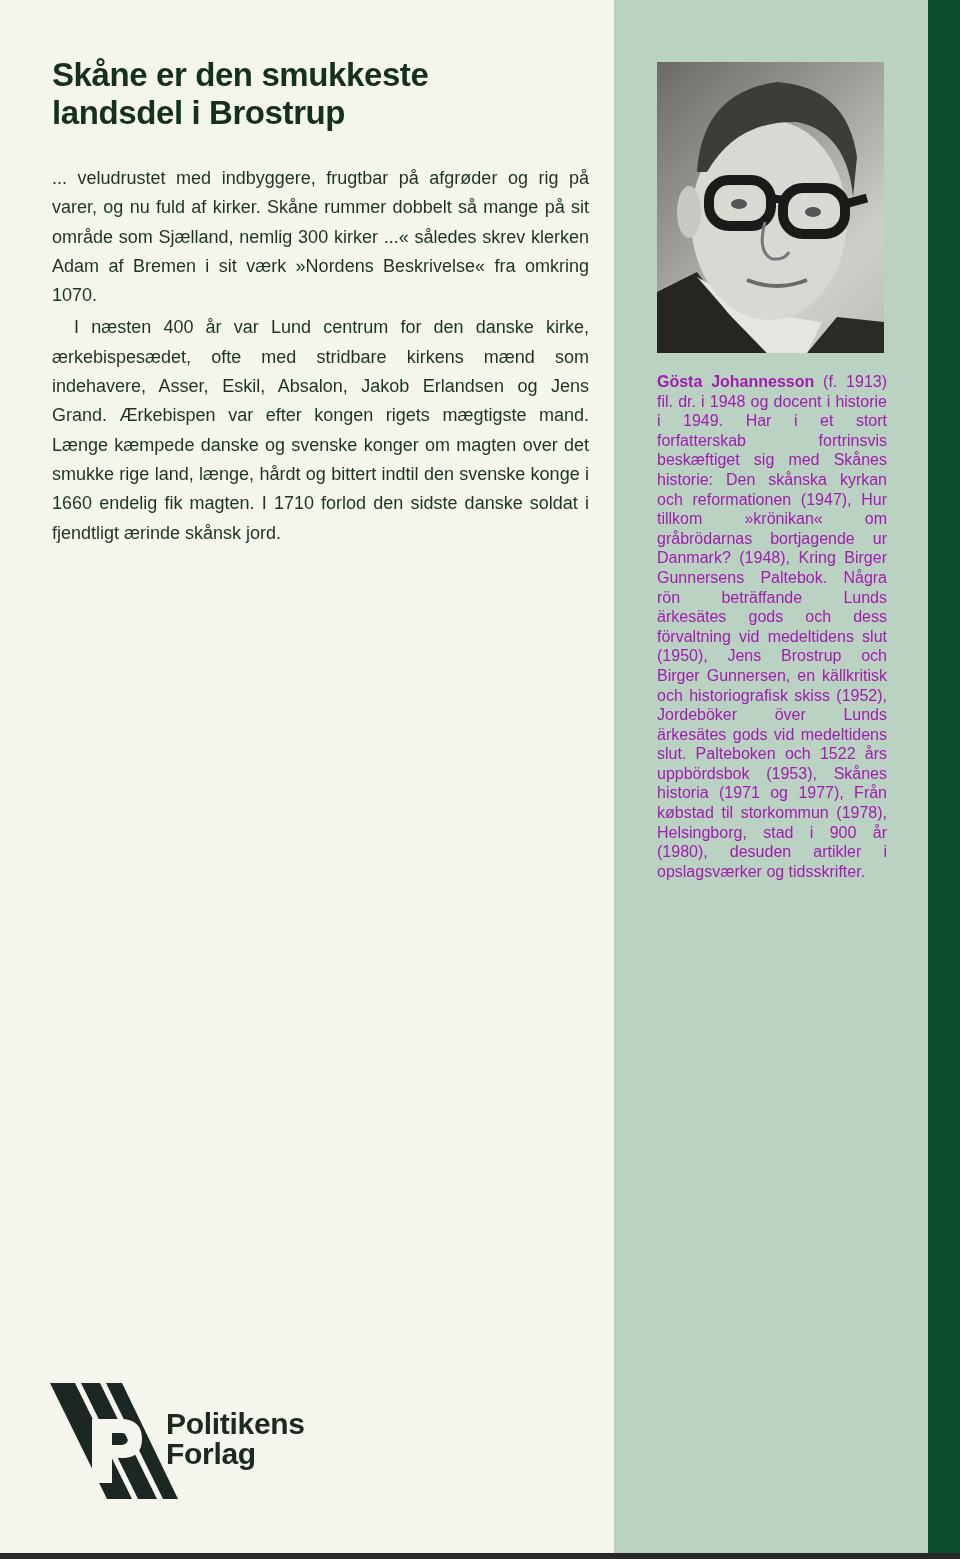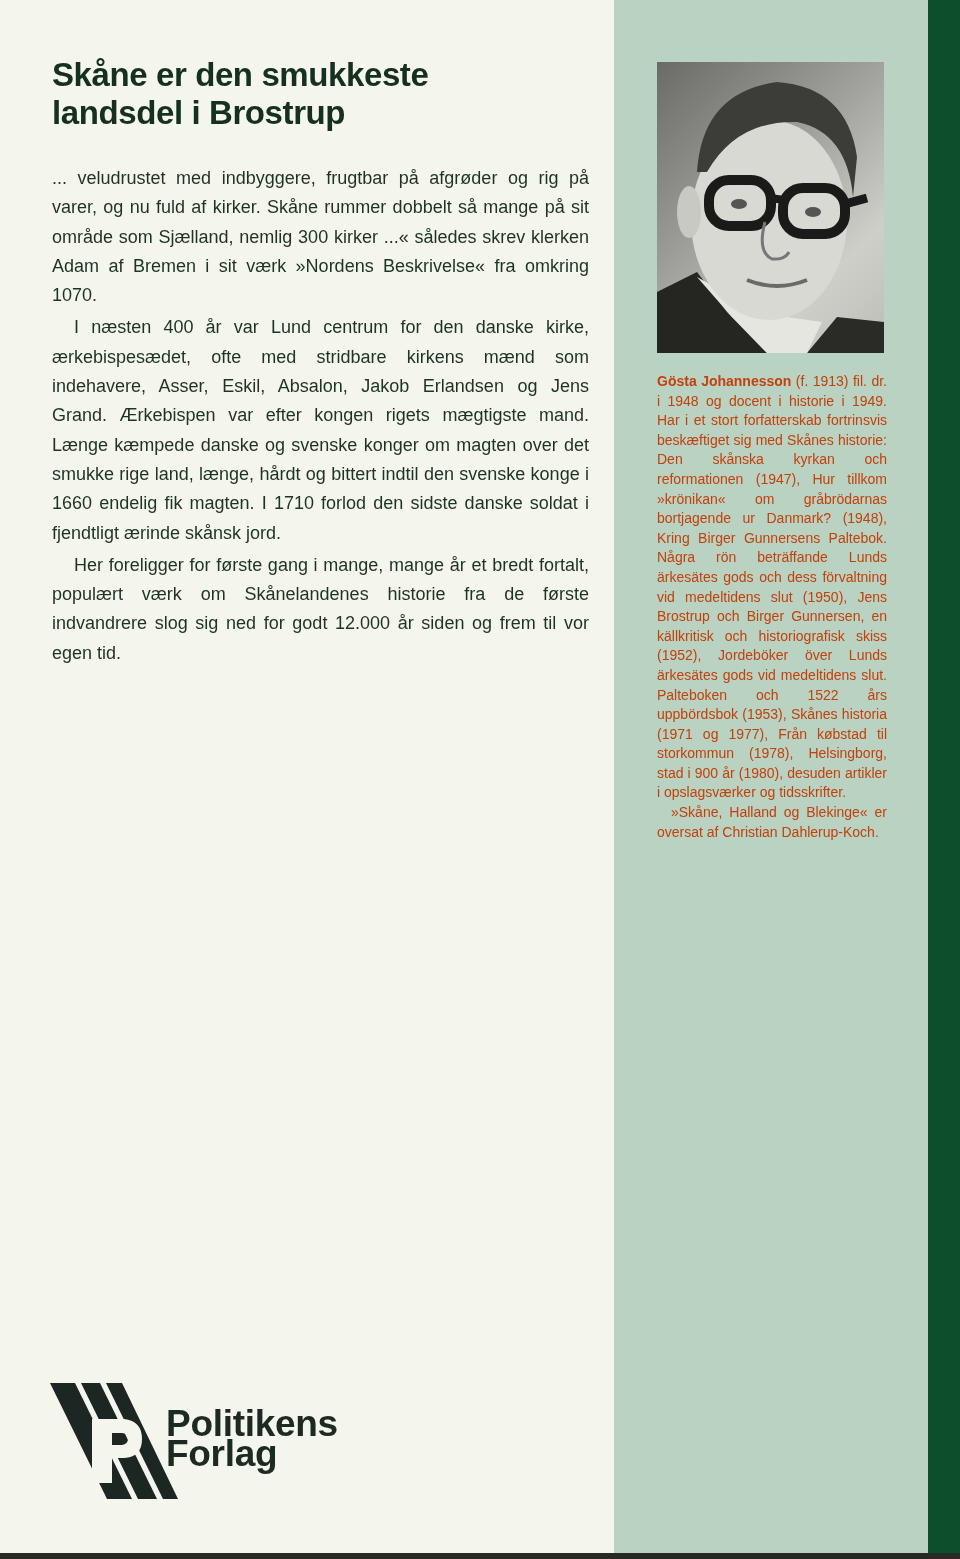--- a/index.html
+++ b/index.html
@@ -39,32 +39,32 @@
 
     .photo {
       position: absolute; left: 657px; top: 62px; width: 227px; height: 291px;
       background: linear-gradient(135deg, #6a6a66 0%, #9c9c98 40%, #cfcfca 75%, #bdbdb8 100%);
       overflow: hidden;
     }
     .photo svg { display: block; }
 
     .bio {
       position: absolute; left: 657px; top: 372px; width: 230px;
-      color: #c2410c; font-size: 14px; line-height: 19.6px;
+      color: #a21caf; font-size: 16px; line-height: 19.6px;
     }
     .bio p { margin: 0; text-align: justify; text-align-last: left; }
     .bio p.indent { text-indent: 14px; }
     .bio .author-name { font-weight: bold; }
 
     .logo {
       position: absolute; left: 50px; top: 1383px; width: 128px; height: 116px;
     }
     .publisher {
       position: absolute; left: 166px; top: 1409px;
-      color: #1c2a22; font-size: 37px; line-height: 30px; font-weight: bold;
+      color: #1c2a22; font-size: 30px; line-height: 30px; font-weight: bold;
       letter-spacing: -0.3px;
     }
     .publisher div { font-weight: bold; }
   </style>
 </head>
 <body>
 
 <div class="cover">
   <div class="left-panel"></div>
   <div class="mint-panel"></div>
@@ -72,21 +72,20 @@
   <div class="bottom-edge"></div>
 
   <h1 class="headline">
     <div>Skåne er den smukkeste</div>
     <div>landsdel i Brostrup</div>
   </h1>
 
   <div class="body-text">
     <p>... veludrustet med indbyggere, frugtbar på afgrøder og rig på varer, og nu fuld af kirker. Skåne rummer dobbelt så mange på sit område som Sjælland, nemlig 300 kirker ...« således skrev klerken Adam af Bremen i sit værk »Nordens Beskrivelse« fra omkring 1070.</p>
     <p class="indent">I næsten 400 år var Lund centrum for den danske kirke, ærkebispesædet, ofte med stridbare kirkens mænd som indehavere, Asser, Eskil, Absalon, Jakob Erlandsen og Jens Grand. Ærkebispen var efter kongen rigets mægtigste mand. Længe kæmpede danske og svenske konger om magten over det smukke rige land, længe, hårdt og bittert indtil den svenske konge i 1660 endelig fik magten. I 1710 forlod den sidste danske soldat i fjendtligt ærinde skånsk jord.</p>
-    <p class="indent">Her foreligger for første gang i mange, mange år et bredt fortalt, populært værk om Skånelandenes historie fra de første indvandrere slog sig ned for godt 12.000 år siden og frem til vor egen tid.</p>
   </div>
 
   <div class="photo" title="Portrait of Gösta Johannesson">
     <svg width="227" height="291" viewBox="0 0 227 291">
 
       <path d="M0 230 L40 210 L70 250 L110 291 L0 291 Z" fill="#252522"></path>
       <path d="M150 291 L180 255 L227 260 L227 291 Z" fill="#2a2a27"></path>
       <path d="M40 215 L75 255 L110 291 L150 291 L165 260 L130 255 L85 240 Z" fill="#e6e6e0"></path>
 
       <ellipse cx="112" cy="158" rx="78" ry="100" fill="#d9d9d3"></ellipse>
@@ -103,21 +102,20 @@
       <ellipse cx="82" cy="142" rx="8" ry="5" fill="#555"></ellipse>
       <ellipse cx="156" cy="150" rx="8" ry="5" fill="#555"></ellipse>
 
       <path d="M108 160 Q100 190 115 197 Q128 198 132 190" fill="none" stroke="#777" stroke-width="3"></path>
       <path d="M90 218 Q120 230 150 218" fill="none" stroke="#6a6a66" stroke-width="4"></path>
     </svg>
   </div>
 
   <div class="bio">
     <p><span class="author-name">Gösta Johannesson</span><span> (f. 1913) fil. dr. i 1948 og docent i historie i 1949. Har i et stort forfatterskab fortrinsvis beskæftiget sig med Skånes historie: Den skånska kyrkan och reformationen (1947), Hur tillkom »krönikan« om gråbrödarnas bortjagende ur Danmark? (1948), Kring Birger Gunnersens Paltebok. Några rön beträffande Lunds ärkesätes gods och dess förvaltning vid medeltidens slut (1950), Jens Brostrup och Birger Gunnersen, en källkritisk och historiografisk skiss (1952), Jordeböker över Lunds ärkesätes gods vid medeltidens slut. Palteboken och 1522 års uppbördsbok (1953), Skånes historia (1971 og 1977), Från købstad til storkommun (1978), Helsingborg, stad i 900 år (1980), desuden artikler i opslagsværker og tidsskrifter.</span></p>
-    <p class="indent">»Skåne, Halland og Blekinge« er oversat af Christian Dahlerup-Koch.</p>
   </div>
 
   <svg class="logo" viewBox="0 0 128 116">
     <defs>
       <mask id="pmask">
         <rect x="0" y="0" width="128" height="116" fill="white"></rect>
 
         <path d="M25 0 L31 0 L88 116 L82 116 Z" fill="black"></path>
         <path d="M50 0 L56 0 L113 116 L107 116 Z" fill="black"></path>
 

